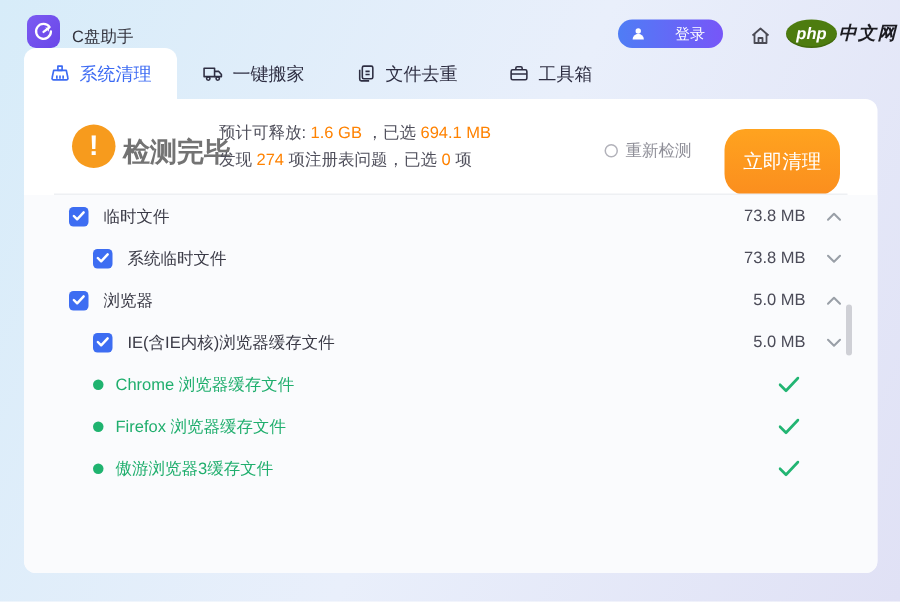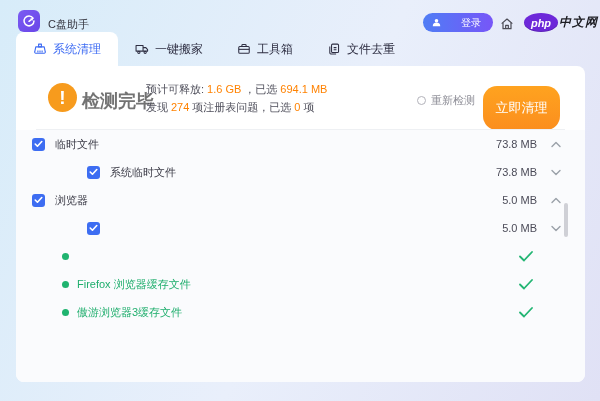--- a/index.html
+++ b/index.html
@@ -8,50 +8,50 @@
     font-family:"Liberation Sans","DejaVu Sans",sans-serif;
     background:linear-gradient(115deg,#d7ecf9 0%,#e9effb 52%,#e0e1f5 100%);
     position:relative;
   }
 
   
   .topbar { position:absolute; top:0; left:0; right:0; height:32px; display:flex; align-items:flex-end; padding-left:18px; }
   .logo { width:22px; height:22px; border-radius:6px; background:linear-gradient(135deg,#7b5bf2,#6a46e8); display:flex; align-items:center; justify-content:center; }
   .app-name { margin-left:8px; font-size:11px; color:#33333d; }
   .topbar-spacer { flex:1; }
-  .login-btn { height:19px; padding:0 12px 0 9px; border-radius:10px; border:none; background:linear-gradient(90deg,#4f7df5,#7756f8); color:#fff; font-size:10px; display:flex; align-items:center; gap:20px; margin-right:6px; cursor:pointer; }
+  .login-btn { height:19px; padding:0 12px 0 9px; border-radius:10px; border:none; background:linear-gradient(90deg,#4f7df5,#7756f8); color:#fff; font-size:10px; display:flex; align-items:center; gap:20px; margin-right:17px; cursor:pointer; }
   .home-icon { width:16px; height:16px; margin-right:9px; color:#4b4b55; }
   .brand { display:flex; align-items:center; margin-right:2px; }
-  .brand-php { width:34px; height:19px; background:#6d28d9; border-radius:50%; color:#fff; font-size:11px; font-weight:bold; font-style:italic; display:flex; align-items:center; justify-content:center; box-shadow:inset 0 -1px 0 rgba(0,0,0,.15); }
+  .brand-php { width:34px; height:19px; background:#4d7c0f; border-radius:50%; color:#fff; font-size:11px; font-weight:bold; font-style:italic; display:flex; align-items:center; justify-content:center; box-shadow:inset 0 -1px 0 rgba(0,0,0,.15); }
   .brand-suffix { font-size:12px; font-weight:bold; font-style:italic; color:#1c1c22; letter-spacing:1px; margin-left:1px; }
 
   
   .tabbar { position:absolute; top:32px; left:16px; height:34px; display:flex; }
   .tab { display:flex; align-items:center; gap:6px; padding:16px 17px; font-size:12px; color:#2e2e42; cursor:pointer; }
   .tab svg { width:14px; height:14px; }
   .tab.active { background:#ffffff; border-radius:8px 8px 0 0; color:#3d6bf3; }
 
   
   .card { position:absolute; left:16px; top:66px; width:569px; height:316px; background:#ffffff; border-radius:0 8px 8px 8px; overflow:hidden; }
 
   .card-header { position:relative; height:64px; }
   .warn-icon { position:absolute; left:32px; top:17px; width:29px; height:29px; border-radius:50%; background:#f79b1d; color:#fff; font-size:19px; font-weight:bold; display:flex; align-items:center; justify-content:center; }
   .status-title { position:absolute; left:66px; top:23px; font-size:18px; font-weight:600; color:#737373; }
   .summary { position:absolute; left:130px; top:14px; font-size:11px; line-height:18px; color:#50505c; }
   .summary .orange { color:#ff8200; margin:0 3px; }
-  .rescan { position:absolute; right:110px; top:27px; display:flex; align-items:center; gap:5px; font-size:11px; color:#8f8f98; cursor:pointer; }
+  .rescan { position:absolute; right:124px; top:27px; display:flex; align-items:center; gap:5px; font-size:11px; color:#8f8f98; cursor:pointer; }
   .radio-circle { width:9px; height:9px; border:1px solid #b2b2ba; border-radius:50%; background:#fff; }
   .clean-btn { position:absolute; right:25px; top:20px; width:77px; height:44px; border:none; border-radius:14px; background:linear-gradient(180deg,#ffa31f,#fb8e1e); color:#fff; font-size:13px; cursor:pointer; }
   .header-divider { position:absolute; left:20px; right:20px; bottom:0; height:1px; background:#eef0f3; }
 
   
   .list { position:absolute; left:0; right:0; top:64px; bottom:0; background:#fafbfd; }
   .row { height:28px; display:flex; align-items:center; position:relative; font-size:11px; color:#3a3a46; cursor:pointer; }
-  .row.group { padding-left:16px; }
-  .row.sub   { padding-left:71px; }
+  .row.group { padding-left:30px; }
+  .row.sub   { padding-left:46px; }
   .row.leaf  { padding-left:46px; }
   .checkbox { width:13px; height:13px; border-radius:3px; background:#3d6df2; margin-right:10px; display:flex; align-items:center; justify-content:center; flex:none; }
   .bullet { width:7px; height:7px; border-radius:50%; background:#1fb36f; margin-right:8px; flex:none; }
   .row.leaf .row-label { color:#1fae6d; }
   .row-size { position:absolute; right:48px; font-size:11px; color:#4b4b58; }
   .chevron { position:absolute; right:24px; width:10px; height:7px; display:flex; align-items:center; }
   .chevron.up { transform:rotate(180deg); }
   .done-check { position:absolute; right:52px; width:14px; height:11px; }
   .scroll-thumb { position:absolute; right:17px; top:73px; width:4px; height:34px; border-radius:2px; background:#cfd0d6; }
 </style>
@@ -99,33 +99,33 @@
     <svg viewBox="0 0 20 20" fill="none" stroke="currentColor" stroke-width="1.5" stroke-linejoin="round">
       <rect x="1.5" y="5" width="10" height="8"></rect>
         <path d="M11.5 8h4l2.5 3v2h-6.5"></path>
         <circle cx="5.5" cy="14.8" r="1.6"></circle>
         <circle cx="14.5" cy="14.8" r="1.6"></circle>
     </svg>
     <span>一键搬家</span>
   </div>
   <div class="tab">
     <svg viewBox="0 0 20 20" fill="none" stroke="currentColor" stroke-width="1.5" stroke-linejoin="round">
+      <rect x="6.5" y="3" width="10" height="12" rx="1.5"></rect>
+        <path d="M4 6.5v9A1.5 1.5 0 0 0 5.5 17H13"></path>
+        <path d="M9.5 8h4M9.5 11h4"></path>
+    </svg>
+    <span>文件去重</span>
+  </div>
+  <div class="tab">
+    <svg viewBox="0 0 20 20" fill="none" stroke="currentColor" stroke-width="1.5" stroke-linejoin="round">
       <rect x="2.5" y="6.5" width="15" height="9.5" rx="1.5"></rect>
         <path d="M7 6.5V4.8A1.3 1.3 0 0 1 8.3 3.5h3.4A1.3 1.3 0 0 1 13 4.8v1.7"></path>
         <path d="M2.5 10.5h15"></path>
     </svg>
     <span>工具箱</span>
-  </div>
-  <div class="tab">
-    <svg viewBox="0 0 20 20" fill="none" stroke="currentColor" stroke-width="1.5" stroke-linejoin="round">
-      <rect x="6.5" y="3" width="10" height="12" rx="1.5"></rect>
-        <path d="M4 6.5v9A1.5 1.5 0 0 0 5.5 17H13"></path>
-        <path d="M9.5 8h4M9.5 11h4"></path>
-    </svg>
-    <span>文件去重</span>
   </div>
 </div>
 
 <div class="card">
   <div class="card-header">
     <div class="warn-icon">!</div>
     <div class="status-title">检测完毕</div>
     <div class="summary">
       <div>
         <span>预计可释放:</span><span class="orange">1.6 GB</span><span>，已选</span><span class="orange">694.1 MB</span>
@@ -192,31 +192,33 @@
     </span>
 
   </div>
       <div class="row sub">
     <span class="checkbox">
       <svg width="9" height="8" viewBox="0 0 11 9" fill="none" stroke="#ffffff" stroke-width="2" stroke-linecap="round" stroke-linejoin="round">
             <polyline points="1.5,4.5 4.2,7.2 9.5,1.5"></polyline>
           </svg>
     </span>
 
+    <span class="row-label">IE(含IE内核)浏览器缓存文件</span>
     <span class="row-size">5.0 MB</span>
     <span class="chevron">
       <svg width="10" height="7" viewBox="0 0 10 7" fill="none" stroke="#9aa0a8" stroke-width="1.4" stroke-linecap="round" stroke-linejoin="round">
             <polyline points="1,1.5 5,5.5 9,1.5"></polyline>
           </svg>
     </span>
 
   </div>
       <div class="row leaf">
 
     <span class="bullet"></span>
+    <span class="row-label">Chrome 浏览器缓存文件</span>
 
     <svg class="done-check" viewBox="0 0 14 11" fill="none" stroke="#22b573" stroke-width="1.8" stroke-linecap="round" stroke-linejoin="round">
           <polyline points="1,5.5 5,9.5 13,1"></polyline>
         </svg>
   </div>
       <div class="row leaf">
 
     <span class="bullet"></span>
     <span class="row-label">Firefox 浏览器缓存文件</span>
 

